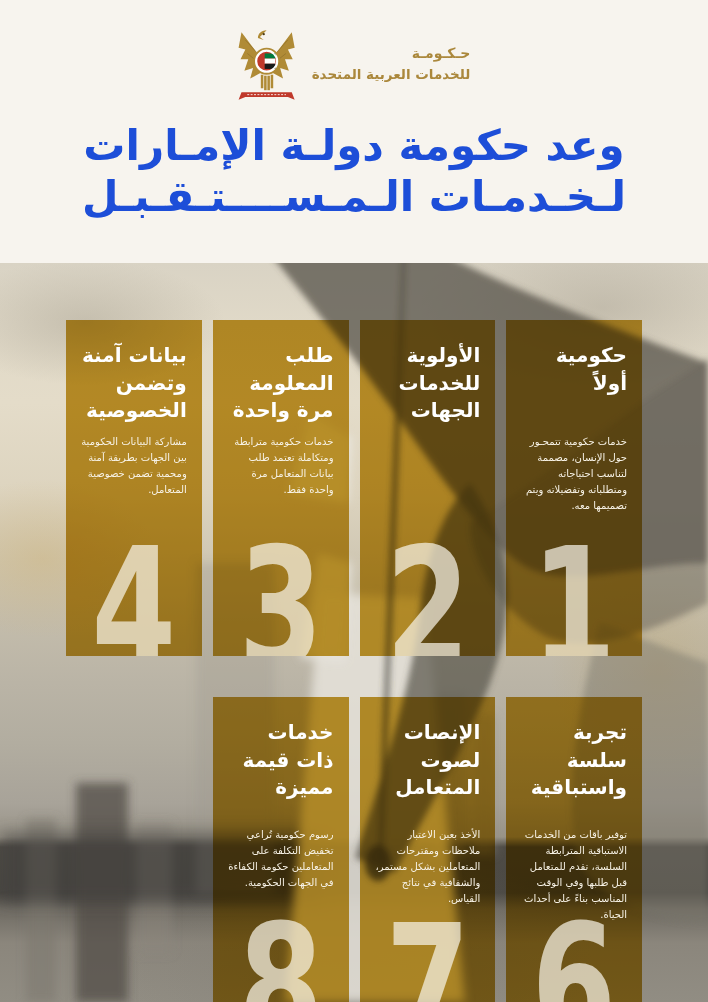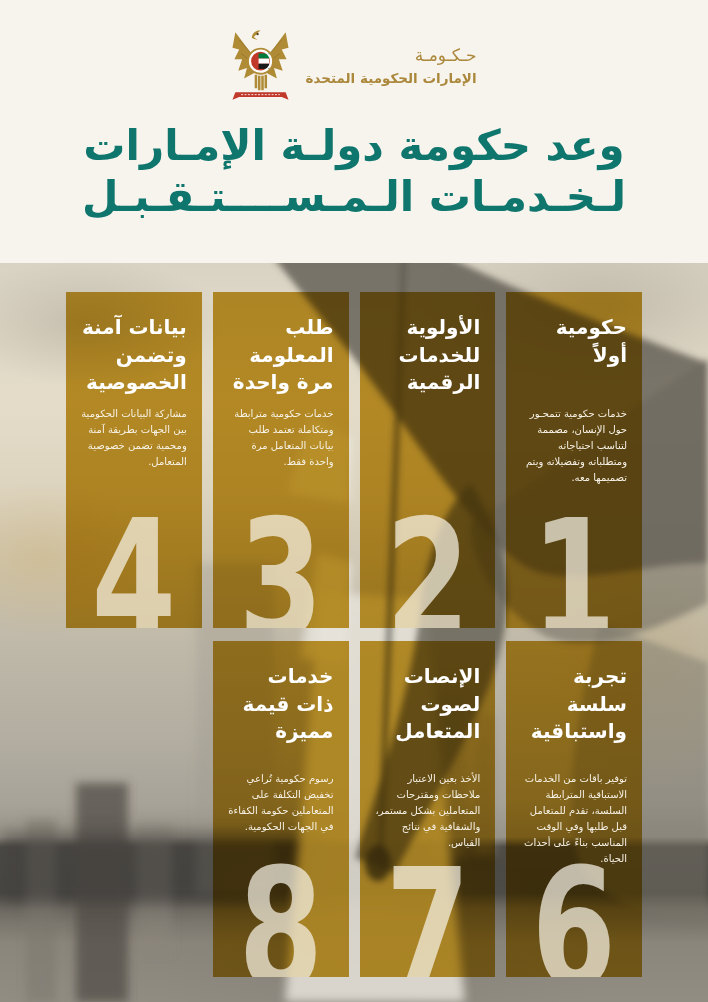--- a/index.html
+++ b/index.html
@@ -22,34 +22,34 @@
         #a8a399 540px,#999488 574px,#4f4c46 584px,#4a4843 630px,
         #6f6b63 646px,#8b867c 680px,#918d83 739px);
   }
   .photo svg{position:absolute;left:0;top:0;}
   
   .logo-block{
     position:absolute;top:28px;left:50%;transform:translateX(-50%);
     display:flex;align-items:flex-start;gap:16px;
   }
   .gov-label{margin-top:16px;direction:rtl;text-align:right;color:#ab883c;}
-  .gov-label .l1{font-size:17px;font-weight:normal;line-height:1.4;}
+  .gov-label .l1{font-size:14px;font-weight:bold;line-height:1.4;}
   .gov-label .l2{font-size:13.5px;font-weight:bold;line-height:1.5;}
   .title{
     position:absolute;top:120px;left:0;width:708px;
-    direction:rtl;text-align:center;color:#0f766e;font-weight:bold;
+    direction:rtl;text-align:center;color:#1d4ed8;font-weight:bold;
     font-size:42px;line-height:1.22;letter-spacing:0;
   }
   
   .cards{
     position:absolute;left:66px;top:292px;width:576px;
     display:grid;grid-template-columns:repeat(4,1fr);
     column-gap:11px;row-gap:13px;direction:rtl;
   }
-  .card{position:relative;height:336px;overflow:hidden;}
+  .card{position:relative;height:336px;overflow:hidden;margin-top:28px;}
   .card::before{
     content:"";position:absolute;inset:0;
     background:#c89e2e;mix-blend-mode:multiply;
   }
   .card-inner{position:relative;height:100%;}
   .card-heading{
     position:absolute;top:22px;right:15px;left:12px;
     font-size:20px;font-weight:bold;color:#ffffff;line-height:1.38;
     white-space:pre-line;text-align:right;direction:rtl;
   }
@@ -148,21 +148,21 @@
         <rect x="34.2" y="48" width="2.6" height="14"></rect>
       </g>
 
       <path d="M4,66 L56,66 L59,74 L52,71 L8,71 L1,74 Z" fill="#c0392b"></path>
       <g stroke="#ffffff" stroke-width="1" opacity="0.9">
         <path d="M10,68.6 L50,68.6" fill="none" stroke-dasharray="2 1.5"></path>
       </g>
     </svg>
     <div class="gov-label">
       <div class="l1">حـكـومـة</div>
-      <div class="l2">الإمارات الحكومية المتحدة</div>
+      <div class="l2">للخدمات العربية المتحدة</div>
     </div>
   </div>
 
   <div class="title">
     <div>وعد حكومة دولـة الإمـارات</div>
     <div>لـخـدمـات الـمـســــتـقـبـل</div>
   </div>
 
   <div class="cards">
 
@@ -171,21 +171,21 @@
         <div class="card-heading">حكومية
 أولاً</div>
         <div class="card-body">خدمات حكومية تتمحـور حول الإنسان، مصممة لتناسب احتياجاته ومتطلباته وتفضيلاته ويتم تصميمها معه.</div>
         <div class="card-number">1</div>
       </div>
     </div>
     <div class="card row1">
       <div class="card-inner">
         <div class="card-heading">الأولوية
 للخدمات
-الرقمية</div>
+الجهات</div>
         <div class="card-number">2</div>
       </div>
     </div>
     <div class="card row1">
       <div class="card-inner">
         <div class="card-heading">طلب
 المعلومة
 مرة واحدة</div>
         <div class="card-body">خدمات حكومية مترابطة ومتكاملة تعتمد طلب بيانات المتعامل مرة واحدة فقط.</div>
         <div class="card-number">3</div>

